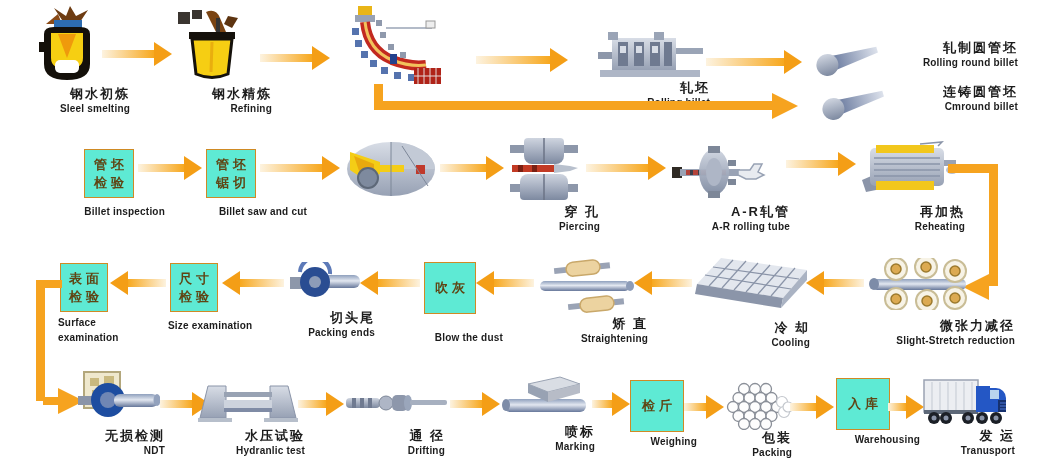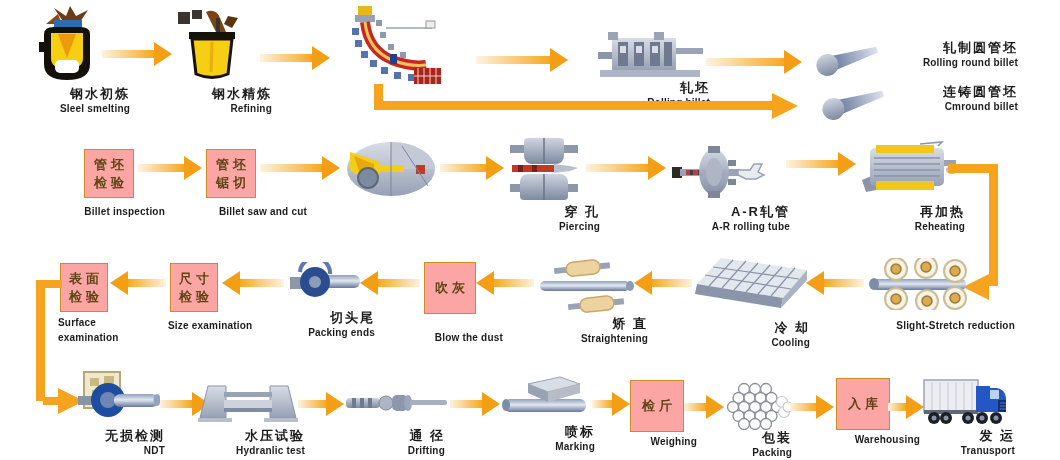--- a/index.html
+++ b/index.html
@@ -4,21 +4,21 @@
 <style>
   html,body{margin:0;padding:0;background:#fff;}
   #canvas{position:relative;width:1060px;height:460px;background:#ffffff;overflow:hidden;
           font-family:"Liberation Sans","DejaVu Sans",sans-serif;}
   .ic{position:absolute;}
   .lbl{position:absolute;text-align:right;font-weight:bold;color:#1c1c1c;}
   .lbl span{display:block;}
   .lbl .zh{font-size:13px;letter-spacing:2px;line-height:15px;}
   .lbl .en{font-size:10px;line-height:15px;letter-spacing:0.2px;}
   .lbl.alignleft{text-align:left;}
-  .obox{position:absolute;background:#fca5a5;border:1px solid #cf8a24;display:flex;flex-direction:column;
+  .obox{position:absolute;background:#5eead4;border:1px solid #cf8a24;display:flex;flex-direction:column;
         align-items:center;justify-content:center;font-weight:bold;color:#5f4514;}
   .obox span{display:block;font-size:13px;line-height:18px;letter-spacing:4px;text-indent:4px;}
   .arr{position:absolute;display:flex;align-items:center;height:24px;}
   .arr .body{flex:1;height:8px;background:linear-gradient(to right,#fdf3e0,#f7a81f);}
   .arr .head{width:0;height:0;border-top:12px solid transparent;border-bottom:12px solid transparent;
              border-left:18px solid #f49e16;}
   .arr.left{flex-direction:row-reverse;}
   .arr.left .body{background:linear-gradient(to left,#fdf3e0,#f7a81f);}
   .arr.left .head{border-left:none;border-right:18px solid #f49e16;}
   .pipe{position:absolute;background:#f6a31f;}
@@ -320,20 +320,21 @@
           <circle r="11" fill="#f7f3e6" stroke="#c9bd96" stroke-width="2"></circle>
           <circle r="5" fill="#dcaa52" stroke="#9c7a2e" stroke-width="1.5"></circle>
         </g>
       <g transform="translate(87,40)">
           <circle r="11" fill="#f7f3e6" stroke="#c9bd96" stroke-width="2"></circle>
           <circle r="5" fill="#dcaa52" stroke="#9c7a2e" stroke-width="1.5"></circle>
         </g>
     </g>
   </svg>
   <div class="lbl" style="left:855px;top:318px;width:160px">
+    <span class="zh">微张力减径</span>
     <span class="en">Slight-Stretch reduction</span>
   </div>
   <div class="arr left" style="left:806px;top:271px;width:58px">
       <i class="body"></i>
       <i class="head"></i>
     </div>
 
   <svg class="ic" style="left:695px;top:256px" width="115" height="58" viewBox="0 0 115 58">
     <polygon points="26,2 112,14 88,42 2,28" fill="#e3e7ee"></polygon>
     <g stroke="#8a94a8" stroke-width="1.2">

